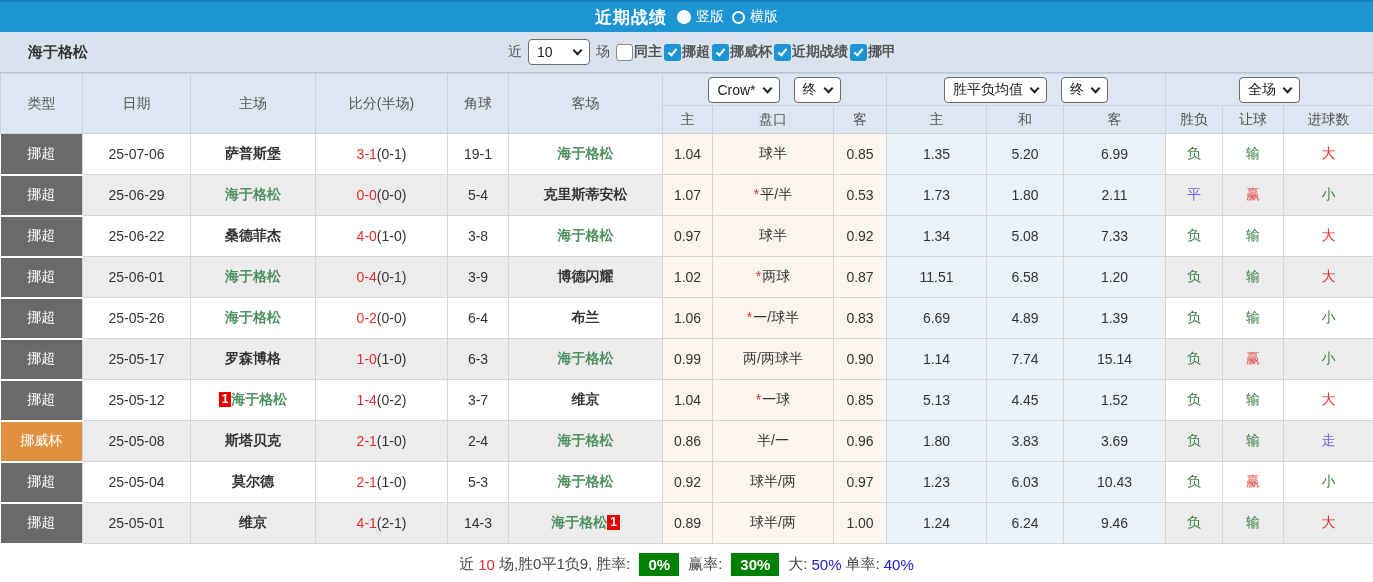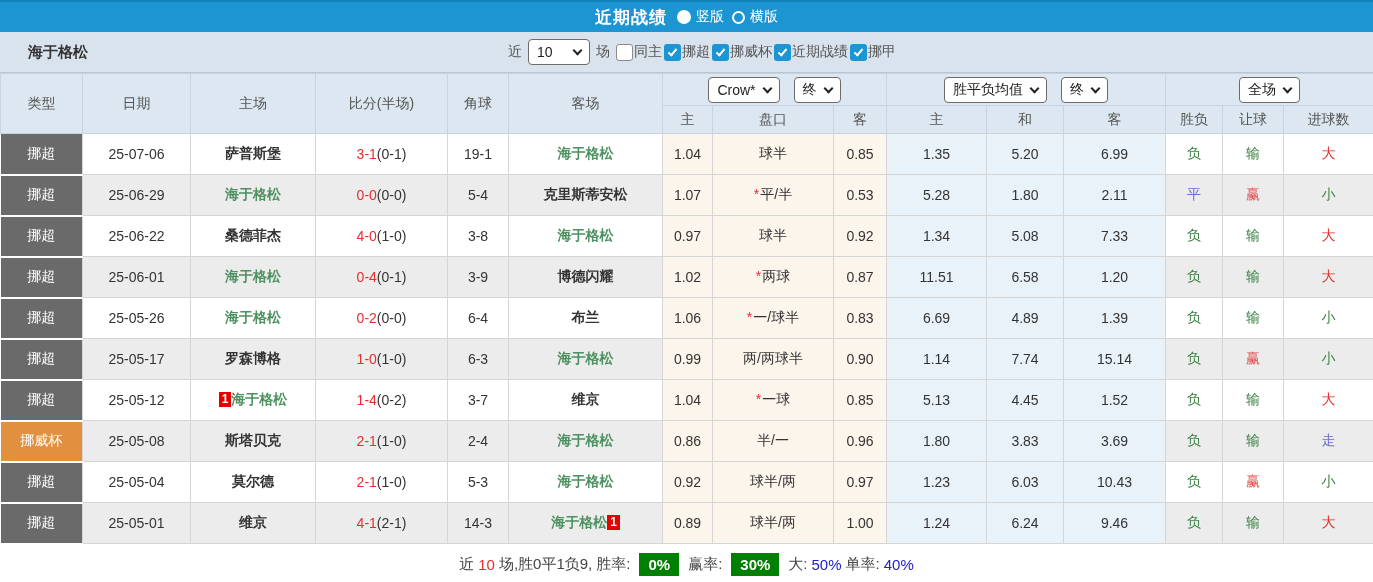--- a/index.html
+++ b/index.html
@@ -20,21 +20,21 @@
   .filterbar { height:41px; background:#d9e3ee; border-bottom:1px solid #b9c6d4;
     position:relative; display:flex; align-items:center; }
   .team-name { position:absolute; left:28px; font-size:15px; font-weight:bold; color:#333; }
   .filter-controls { position:absolute; left:508px; display:flex; align-items:center; gap:6px;
     font-size:14px; color:#555; }
   .select-box { display:inline-flex; align-items:center; justify-content:space-between;
     background:#fff; border:1.5px solid #6b6b6b; border-radius:4px; height:26px;
     padding:0 8px; font-size:14px; color:#222; cursor:pointer; }
   .chev { width:7px; height:7px; border-right:2px solid #222; border-bottom:2px solid #222;
     transform:rotate(45deg); margin-left:8px; margin-top:-3px; flex:none; }
-  .cb-item { display:flex; align-items:center; cursor:pointer; }
+  .cb-item { display:flex; align-items:center; cursor:pointer;font-weight:bold; }
   .cb { width:17px; height:17px; border-radius:3px; display:inline-flex;
     align-items:center; justify-content:center; margin-right:1px; }
   .cb.on { background:var(--accent); }
   .cb.off { background:#fff; border:1.5px solid #8a8a8a; }
   .checkmark { width:5px; height:9px; border-right:2px solid #fff; border-bottom:2px solid #fff;
     transform:rotate(40deg); margin-top:-2px; }
 
   
   table { border-collapse:collapse; table-layout:fixed; width:1373px; }
   thead th { background:#dce7f1; color:#555; font-weight:normal; font-size:14px;
@@ -224,21 +224,21 @@
         <tr class="alt">
     <td class="col-type">挪超</td>
     <td>25-06-29</td>
     <td><span class="team green">海于格松</span></td>
     <td><span class="score">0-0</span><span class="half">(0-0)</span></td>
     <td>5-4</td>
     <td><span class="team">克里斯蒂安松</span></td>
     <td class="col-ah">1.07</td>
     <td class="col-ah"><span class="star">*</span>平/半</td>
     <td class="col-ah">0.53</td>
-    <td class="col-eu">5.28</td>
+    <td class="col-eu">1.73</td>
     <td class="col-eu">1.80</td>
     <td class="col-eu">2.11</td>
     <td class="c-blue">平</td>
     <td class="c-winred">赢</td>
     <td class="c-green">小</td>
   </tr>
         <tr>
     <td class="col-type">挪超</td>
     <td>25-06-22</td>
     <td><span class="team">桑德菲杰</span></td>

